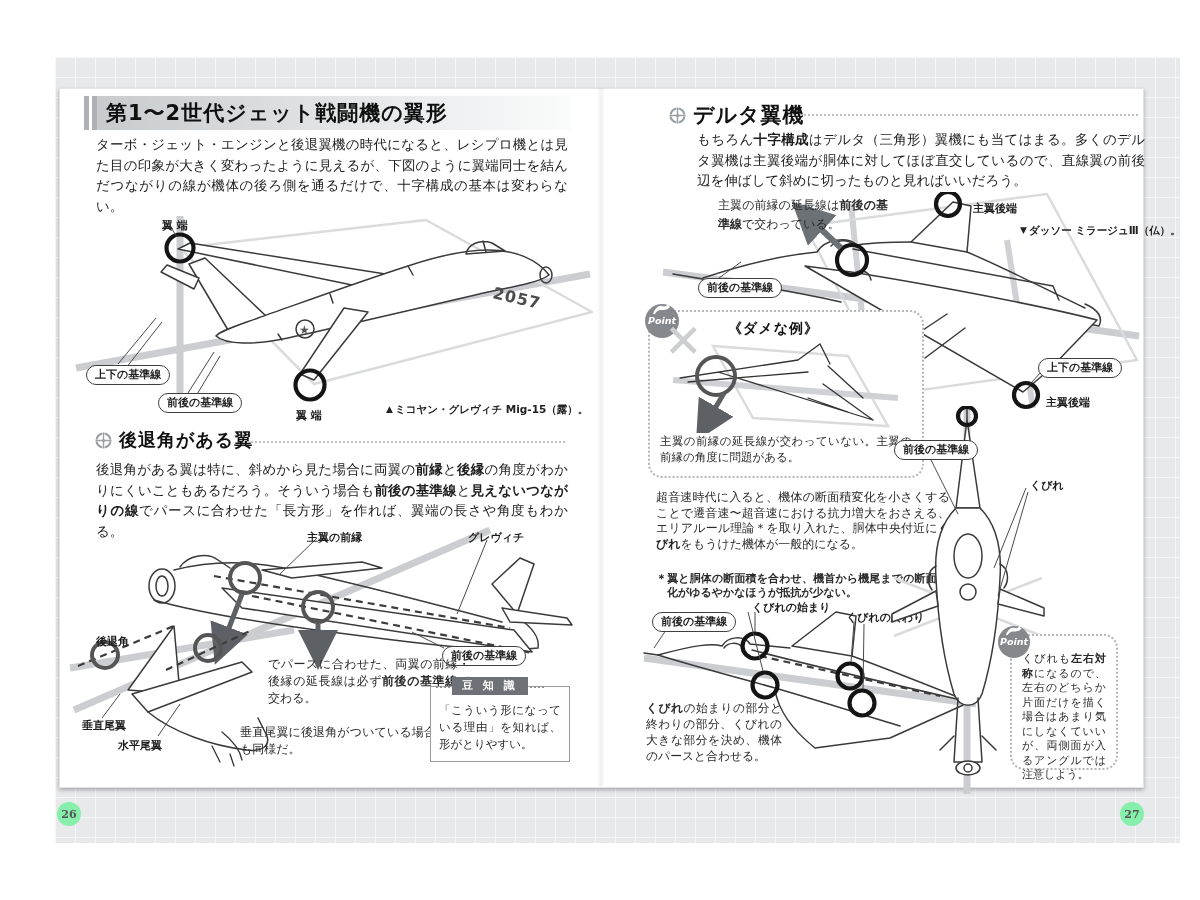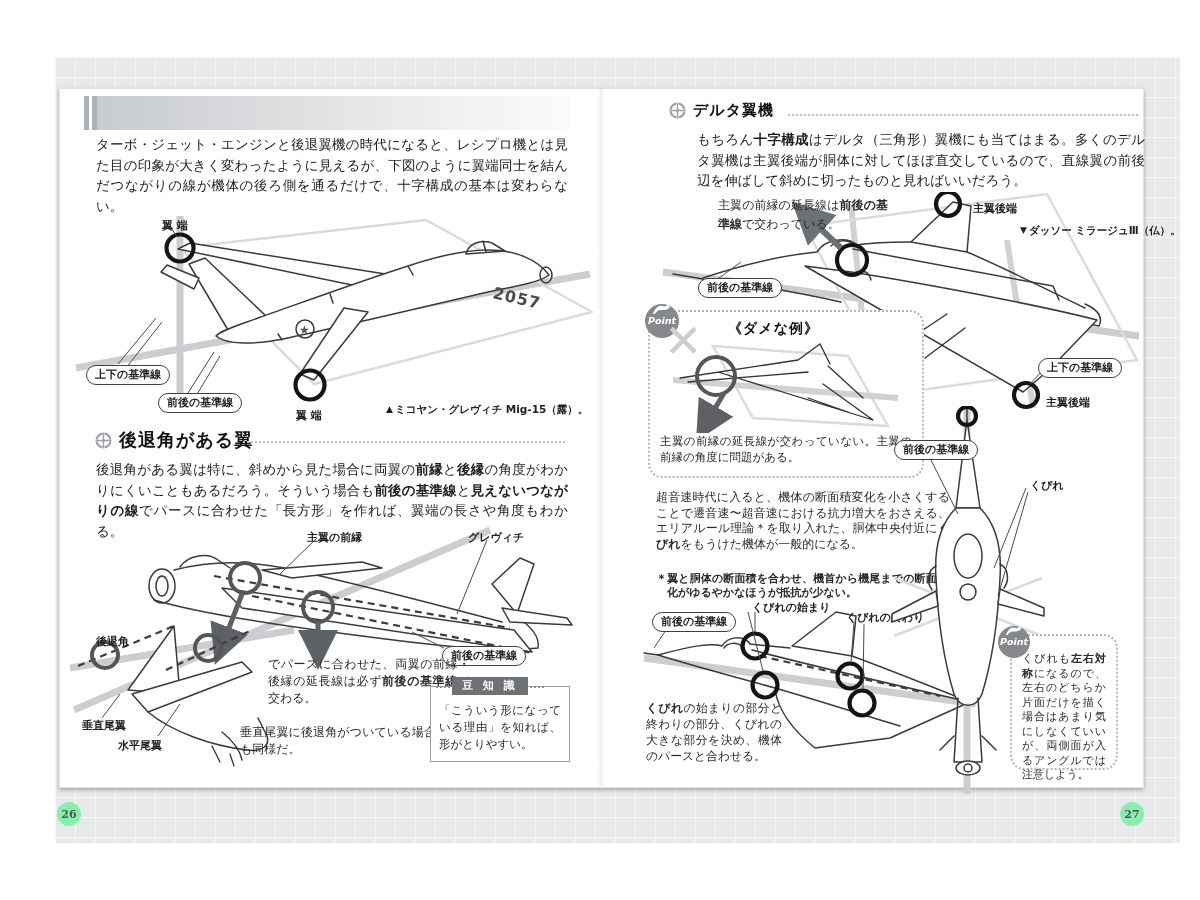--- a/index.html
+++ b/index.html
@@ -72,20 +72,21 @@
 
 <div class="abs mat"></div>
 <div class="abs spread"></div>
 <div class="abs gutter"></div>
 
 <div class="abs pagenum" style="left:57px;top:802px;">26</div>
 <div class="abs pagenum" style="left:1120px;top:802px;">27</div>
 
 <div class="abs titlebar">
   <div class="stripes"></div>
+  <div class="t">第1〜2世代ジェット戦闘機の翼形</div>
 </div>
 
 <div class="abs serif" style="left:96px;top:134px;width:472px;">ターボ・ジェット・エンジンと後退翼機の時代になると、レシプロ機とは見た目の印象が大きく変わったように見えるが、下図のように翼端同士を結んだつながりの線が機体の後ろ側を通るだけで、十字構成の基本は変わらない。</div>
 
 <svg class="abs" style="left:68px;top:212px;" width="525" height="215" viewBox="0 0 525 215">
   <line class="band" x1="112" y1="4" x2="112" y2="196"></line>
   <line class="band" x1="8" y1="156" x2="522" y2="62"></line>
   <path class="quad" d="M112,36 L358,8 L524,100 L246,172 Z"></path>
   <g>
     <path class="inkf" d="M330,64 L122,31 L110,37 L318,80 Z"></path>
@@ -183,21 +184,21 @@
 </div>
 <div class="abs tipsbadge" style="left:452px;top:677px;">豆 知 識</div>
 
 <div class="abs sechead" style="left:668px;top:101px;">
   <svg width="19" height="19" viewBox="0 0 19 19">
     <circle cx="9.5" cy="9.5" r="7" stroke="#9aa0a4" stroke-width="2.2" fill="none"></circle>
     <path d="M9.5,0 V19 M0,9.5 H19" stroke="#ffffff" stroke-width="2.2"></path>
     <path d="M9.5,1.5 V17.5 M1.5,9.5 H17.5" stroke="#9aa0a4" stroke-width="1.4"></path>
     <circle cx="9.5" cy="9.5" r="1.6" fill="#9aa0a4"></circle>
   </svg>
-  <span class="txt" style="font-size:15px;">デルタ翼機</span>
+  <span class="txt" style="font-size:21px;">デルタ翼機</span>
 </div>
 <div class="abs dotlead" style="left:788px;top:114px;width:350px;"></div>
 
 <div class="abs serif" style="left:697px;top:129px;width:448px;">
   <span>もちろん</span><b>十字構成</b><span>はデルタ（三角形）翼機にも当てはまる。多くのデルタ翼機は主翼後端が胴体に対してほぼ直交しているので、直線翼の前後辺を伸ばして斜めに切ったものと見ればいいだろう。</span>
 </div>
 
 <svg class="abs" style="left:655px;top:192px;" width="490" height="238" viewBox="0 0 490 238">
   <defs>
     <marker id="arrC" markerWidth="7" markerHeight="7" refX="3.5" refY="3.5" orient="auto">

